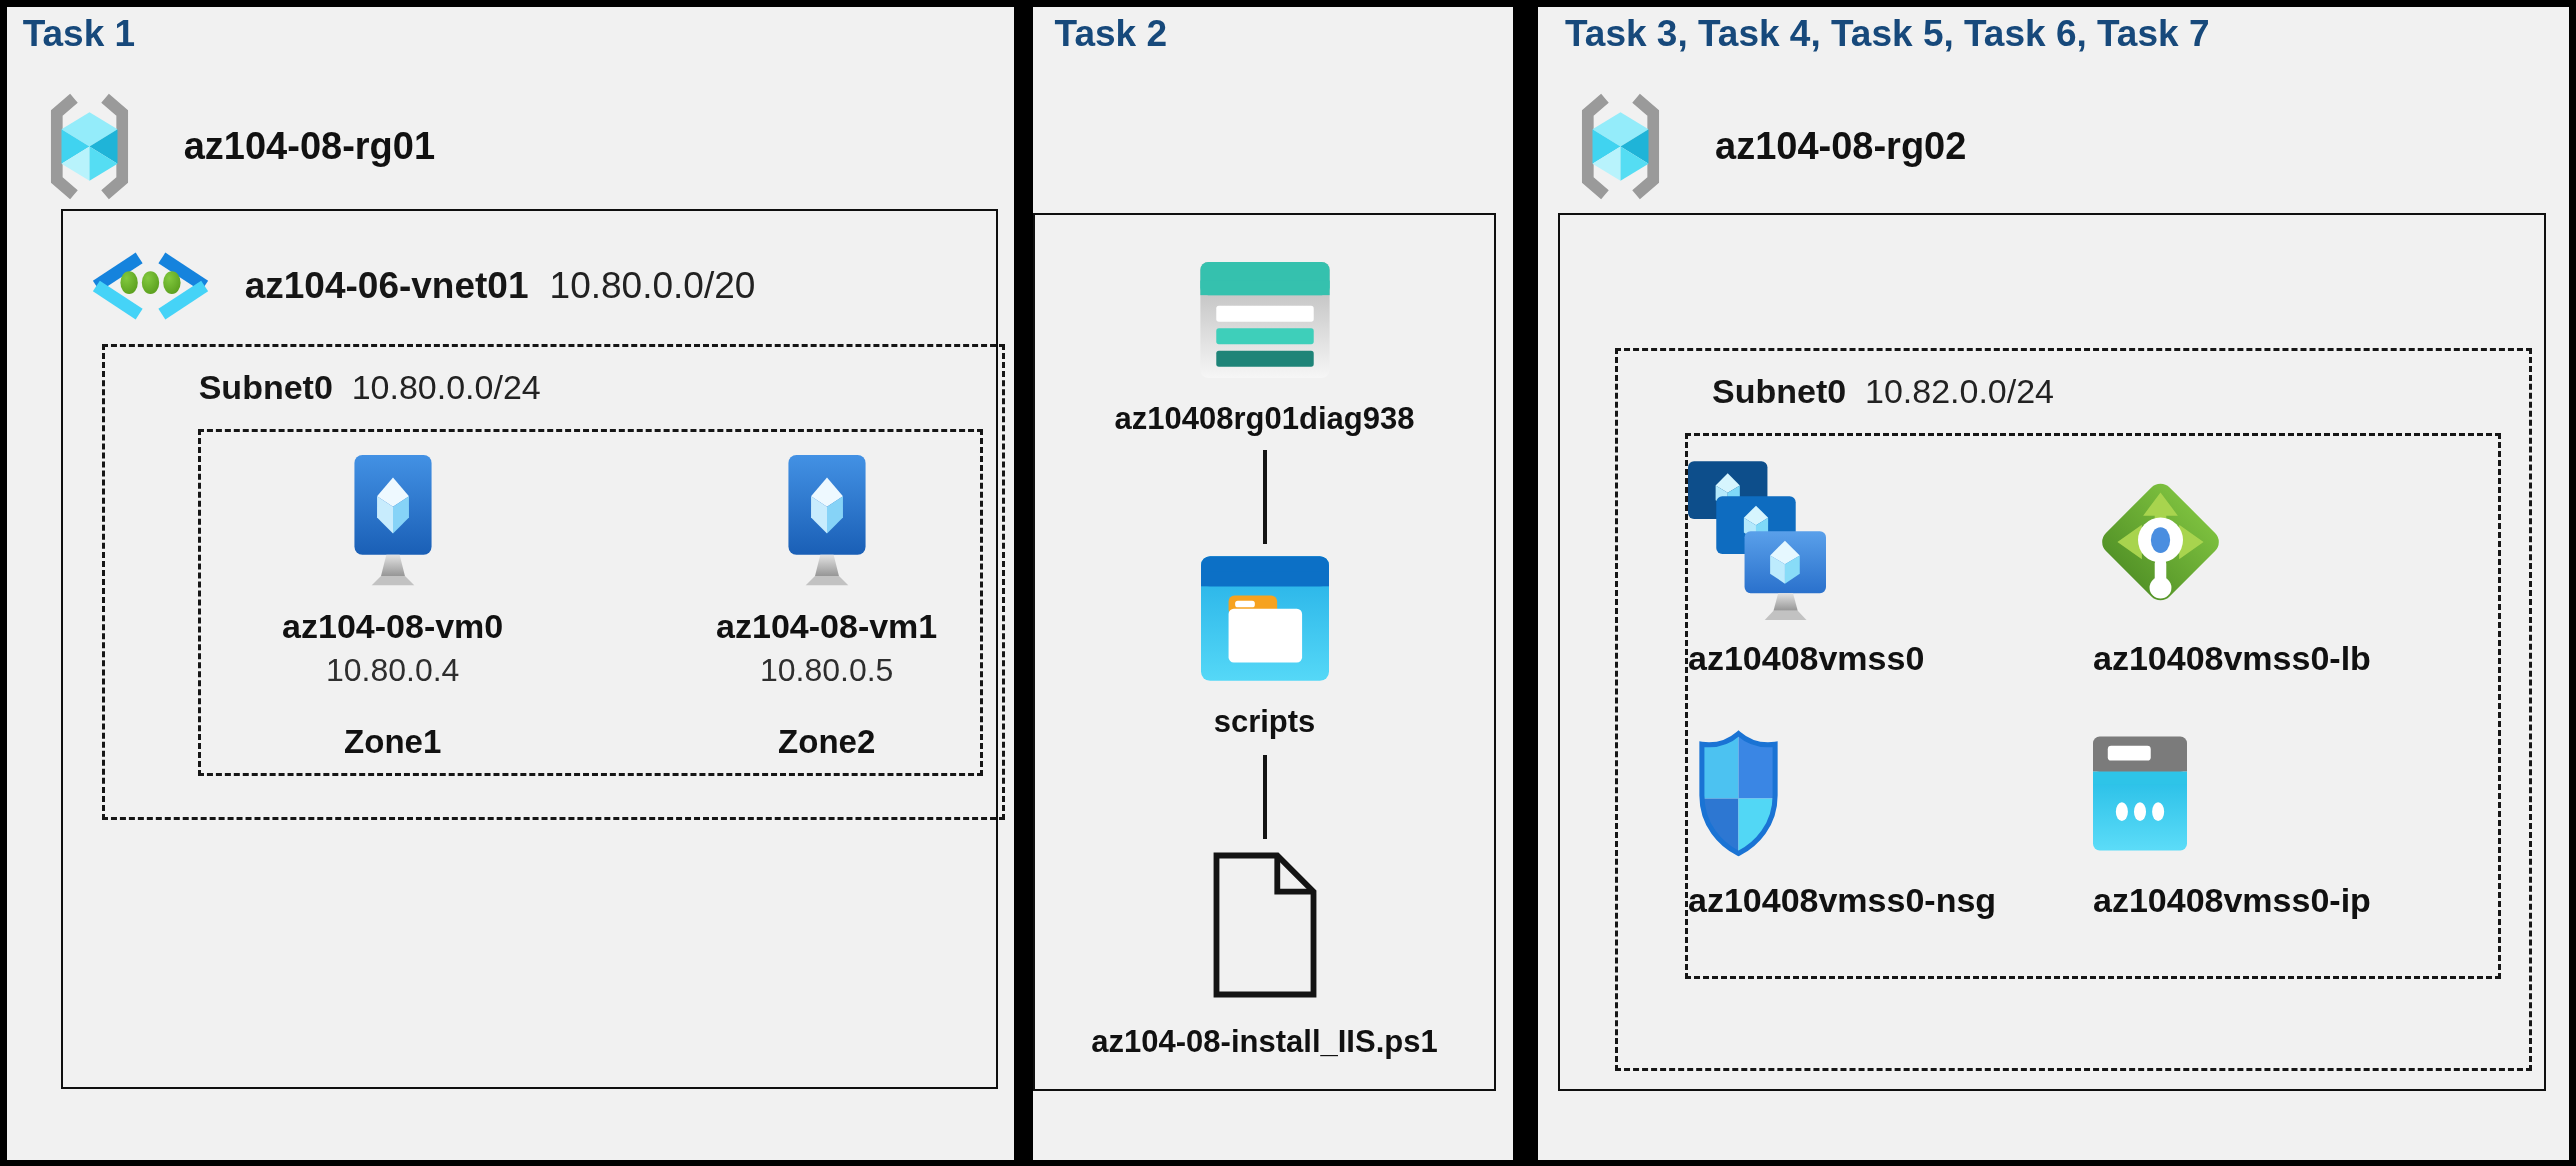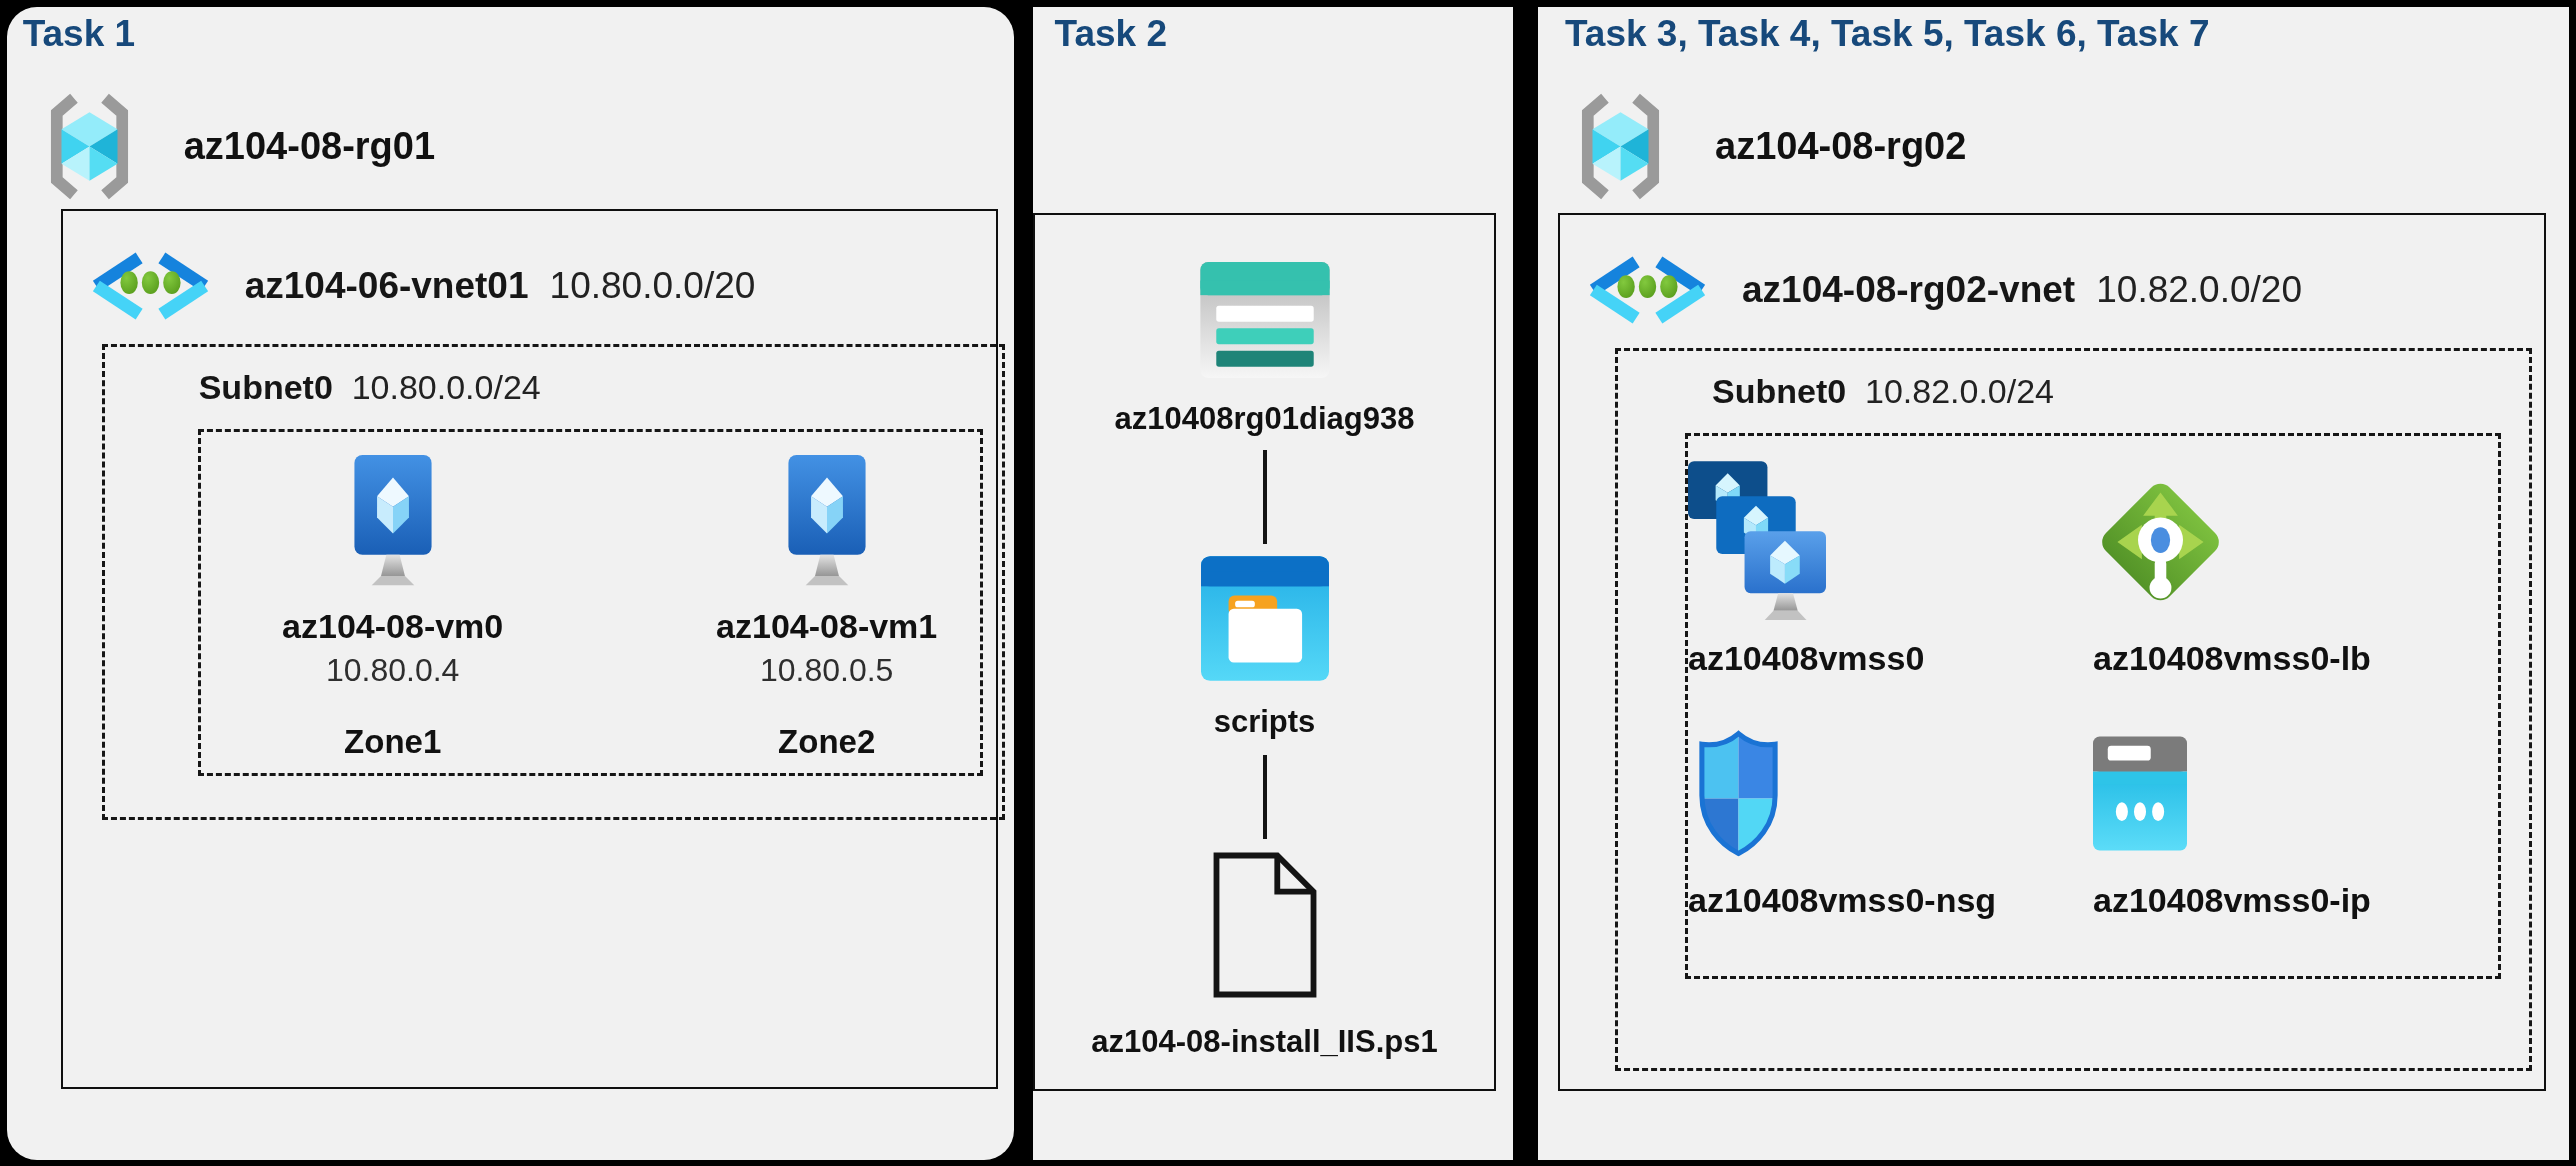--- a/index.html
+++ b/index.html
@@ -7,21 +7,21 @@
   body {
     background:#000;
     font-family:"Liberation Sans", sans-serif;
     position:relative;
     overflow:hidden;
   }
   .panel {
     position:absolute; top:6.7px; height:1153px;
     background:var(--panel-bg);
   }
-  #panel-task1 { left:6.7px;   width:1007px;border-radius:30px; }
+  #panel-task1 { left:6.7px;   width:1007px; }
   #panel-task2 { left:1033px; width:480px;  }
   #panel-task3 { left:1538px; width:1031px; }
 
   .task-title {
     position:absolute; left:16px; top:6.7px;
     font-size:37px; font-weight:700; color:var(--heading);
     white-space:nowrap;
   }
   #panel-task3 .task-title { left:27px; }
   #panel-task2 .task-title { left:21.6px; }
@@ -258,35 +258,20 @@
       <polygon points="60,26 96,48 60,70 24,48" fill="#94ecfa"></polygon>
       <polygon points="24,48 60,70 24,92" fill="#40d3f0"></polygon>
       <polygon points="96,48 60,70 96,92" fill="#1fb4d8"></polygon>
       <polygon points="24,92 60,70 60,114" fill="#b8f3fc"></polygon>
       <polygon points="60,70 96,92 60,114" fill="#55ddf3"></polygon>
     </svg>
     <span class="rg-label">az104-08-rg02</span>
   </div>
 
   <div class="vnet-box">
-    <div class="vnet-row">
-      <svg viewBox="0 0 190 104">
-        <path d="M78,10 L14,52" stroke="#1583dd" stroke-width="19" fill="none"></path>
-        <path d="M14,52 L78,94" stroke="#45d3f7" stroke-width="19" fill="none"></path>
-        <path d="M112,10 L176,52" stroke="#1583dd" stroke-width="19" fill="none"></path>
-        <path d="M176,52 L112,94" stroke="#45d3f7" stroke-width="19" fill="none"></path>
-        <ellipse cx="63" cy="47" rx="13" ry="17" fill="url(#g-dot)"></ellipse>
-        <ellipse cx="95" cy="47" rx="13" ry="17" fill="url(#g-dot)"></ellipse>
-        <ellipse cx="127" cy="47" rx="13" ry="17" fill="url(#g-dot)"></ellipse>
-      </svg>
-      <span class="net-label">
-        <span class="name">az104-08-rg02-vnet</span>
-        <span class="cidr">10.82.0.0/20</span>
-      </span>
-    </div>
 
     <div class="subnet-box">
       <div class="subnet-label">
         <span class="name">Subnet0</span>
         <span class="cidr">10.82.0.0/24</span>
       </div>
 
       <div class="grid-box">
 
         <div class="grid-cell row1">

